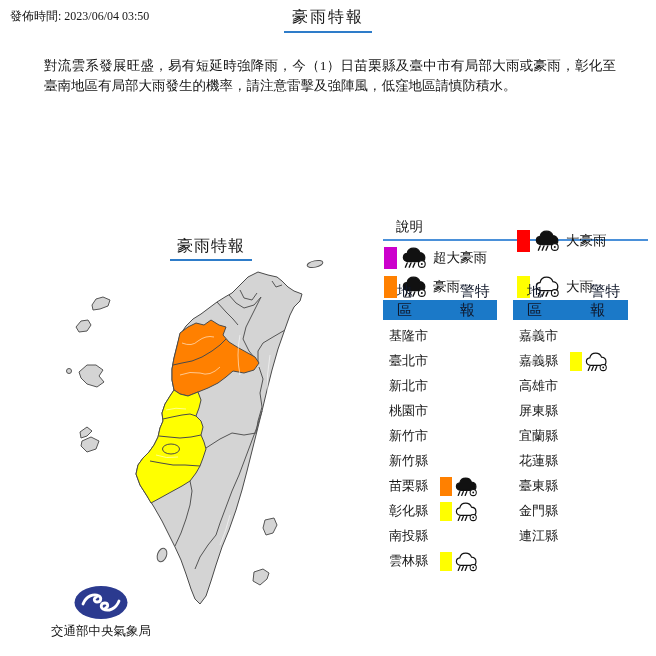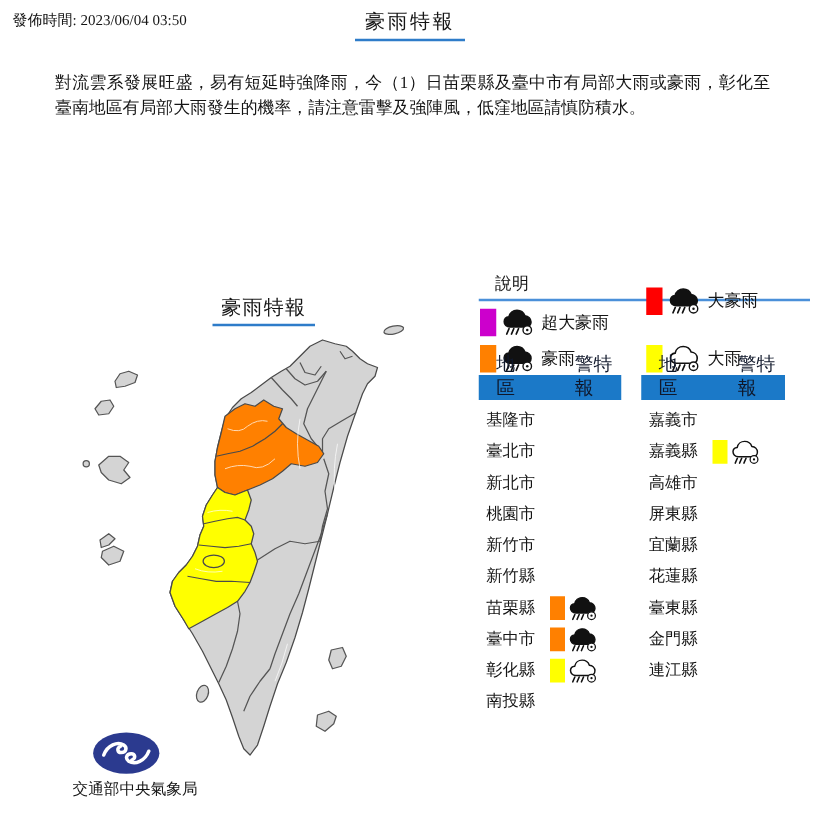--- a/index.html
+++ b/index.html
@@ -11,21 +11,21 @@
   #publish-time{left:10px;top:8px;font-size:12px;white-space:nowrap}
   #page-title{left:50%;top:7px;transform:translateX(-50%);font-size:16px;letter-spacing:2px;
               padding:0 8px 3px 8px;border-bottom:2px solid #2E7CC9;white-space:nowrap}
   #summary-text{left:44px;top:56px;width:572px;font-size:13.5px;line-height:20px;text-align:justify}
 
   
   #map-svg{left:30px;top:215px}
   #map-title{left:170px;top:236px;width:82px;text-align:center;font-size:16px;letter-spacing:1px;
              padding-bottom:2px;border-bottom:2px solid #2E7CC9}
   #logo-svg{left:72px;top:585px}
-  #agency-name{left:44px;top:623px;width:114px;text-align:right;font-size:12.5px;white-space:nowrap}
+  #agency-name{left:44px;top:623px;width:114px;text-align:center;font-size:12.5px;white-space:nowrap}
 
   
   #legend-title{left:396px;top:218px;font-size:13.5px}
   #legend-underline{left:383px;top:239px;width:265px;height:2px;background:#4A90D9}
   .legend-item{position:absolute;height:26px;display:flex;align-items:center;gap:5px}
   .legend-item .swatch{width:13px;height:22px;flex:0 0 auto}
   .legend-item .label{font-size:13.5px;white-space:nowrap}
 
   
   .wtable{position:absolute;top:300px}
@@ -207,45 +207,45 @@
           <span class="wicon">
             <svg width="24" height="21" viewBox="0 0 26 23">
               <path d="M6 14.6 C3.2 14.6 1.4 12.6 1.4 10.4 C1.4 8.3 3 6.7 5.1 6.5 C5.7 3.4 8.4 1.2 11.6 1.2 C14.5 1.2 17 3 17.9 5.6 C20.7 5.8 22.8 7.9 22.8 10.6 C22.8 12.9 21.1 14.6 18.8 14.6 Z" fill="#111111" stroke="#111111" stroke-width="1.3"></path>
               <path d="M5.2 16 L3.4 20.2 M9 16 L7.2 20.2 M12.8 16 L11 20.2" stroke="#111111" stroke-width="1.4" stroke-linecap="round" fill="none"></path>
               <circle cx="19.8" cy="17" r="3.4" fill="#ffffff" stroke="#111111" stroke-width="1.1"></circle>
               <circle cx="19.8" cy="17" r="1" fill="#111111"></circle>
             </svg>
           </span>
         </div>
         <div class="trow">
-          <span class="rname">臺中市</span>
-          <span class="wswatch" style="background: rgb(255, 128, 0);"></span>
-          <span class="wicon">
-            <svg width="24" height="21" viewBox="0 0 26 23">
-              <path d="M6 14.6 C3.2 14.6 1.4 12.6 1.4 10.4 C1.4 8.3 3 6.7 5.1 6.5 C5.7 3.4 8.4 1.2 11.6 1.2 C14.5 1.2 17 3 17.9 5.6 C20.7 5.8 22.8 7.9 22.8 10.6 C22.8 12.9 21.1 14.6 18.8 14.6 Z" fill="#111111" stroke="#111111" stroke-width="1.3"></path>
-              <path d="M5.2 16 L3.4 20.2 M9 16 L7.2 20.2 M12.8 16 L11 20.2" stroke="#111111" stroke-width="1.4" stroke-linecap="round" fill="none"></path>
-              <circle cx="19.8" cy="17" r="3.4" fill="#ffffff" stroke="#111111" stroke-width="1.1"></circle>
-              <circle cx="19.8" cy="17" r="1" fill="#111111"></circle>
-            </svg>
-          </span>
-        </div>
-        <div class="trow">
           <span class="rname">彰化縣</span>
           <span class="wswatch" style="background: rgb(255, 255, 0);"></span>
           <span class="wicon">
             <svg width="24" height="21" viewBox="0 0 26 23">
               <path d="M6 14.6 C3.2 14.6 1.4 12.6 1.4 10.4 C1.4 8.3 3 6.7 5.1 6.5 C5.7 3.4 8.4 1.2 11.6 1.2 C14.5 1.2 17 3 17.9 5.6 C20.7 5.8 22.8 7.9 22.8 10.6 C22.8 12.9 21.1 14.6 18.8 14.6 Z" fill="#ffffff" stroke="#111111" stroke-width="1.3"></path>
               <path d="M5.2 16 L3.4 20.2 M9 16 L7.2 20.2 M12.8 16 L11 20.2" stroke="#111111" stroke-width="1.4" stroke-linecap="round" fill="none"></path>
               <circle cx="19.8" cy="17" r="3.4" fill="#ffffff" stroke="#111111" stroke-width="1.1"></circle>
               <circle cx="19.8" cy="17" r="1" fill="#111111"></circle>
             </svg>
           </span>
         </div>
         <div class="trow">
           <span class="rname">南投縣</span>
+        </div>
+        <div class="trow">
+          <span class="rname">雲林縣</span>
+          <span class="wswatch" style="background: rgb(255, 255, 0);"></span>
+          <span class="wicon">
+            <svg width="24" height="21" viewBox="0 0 26 23">
+              <path d="M6 14.6 C3.2 14.6 1.4 12.6 1.4 10.4 C1.4 8.3 3 6.7 5.1 6.5 C5.7 3.4 8.4 1.2 11.6 1.2 C14.5 1.2 17 3 17.9 5.6 C20.7 5.8 22.8 7.9 22.8 10.6 C22.8 12.9 21.1 14.6 18.8 14.6 Z" fill="#ffffff" stroke="#111111" stroke-width="1.3"></path>
+              <path d="M5.2 16 L3.4 20.2 M9 16 L7.2 20.2 M12.8 16 L11 20.2" stroke="#111111" stroke-width="1.4" stroke-linecap="round" fill="none"></path>
+              <circle cx="19.8" cy="17" r="3.4" fill="#ffffff" stroke="#111111" stroke-width="1.1"></circle>
+              <circle cx="19.8" cy="17" r="1" fill="#111111"></circle>
+            </svg>
+          </span>
         </div>
       </div>
   </div>
 
   <div class="wtable" id="table-right">
     <div class="thead">
       <span class="h-region">地區</span>
       <span class="h-warning">警特報</span>
     </div>
     <div class="rows">

